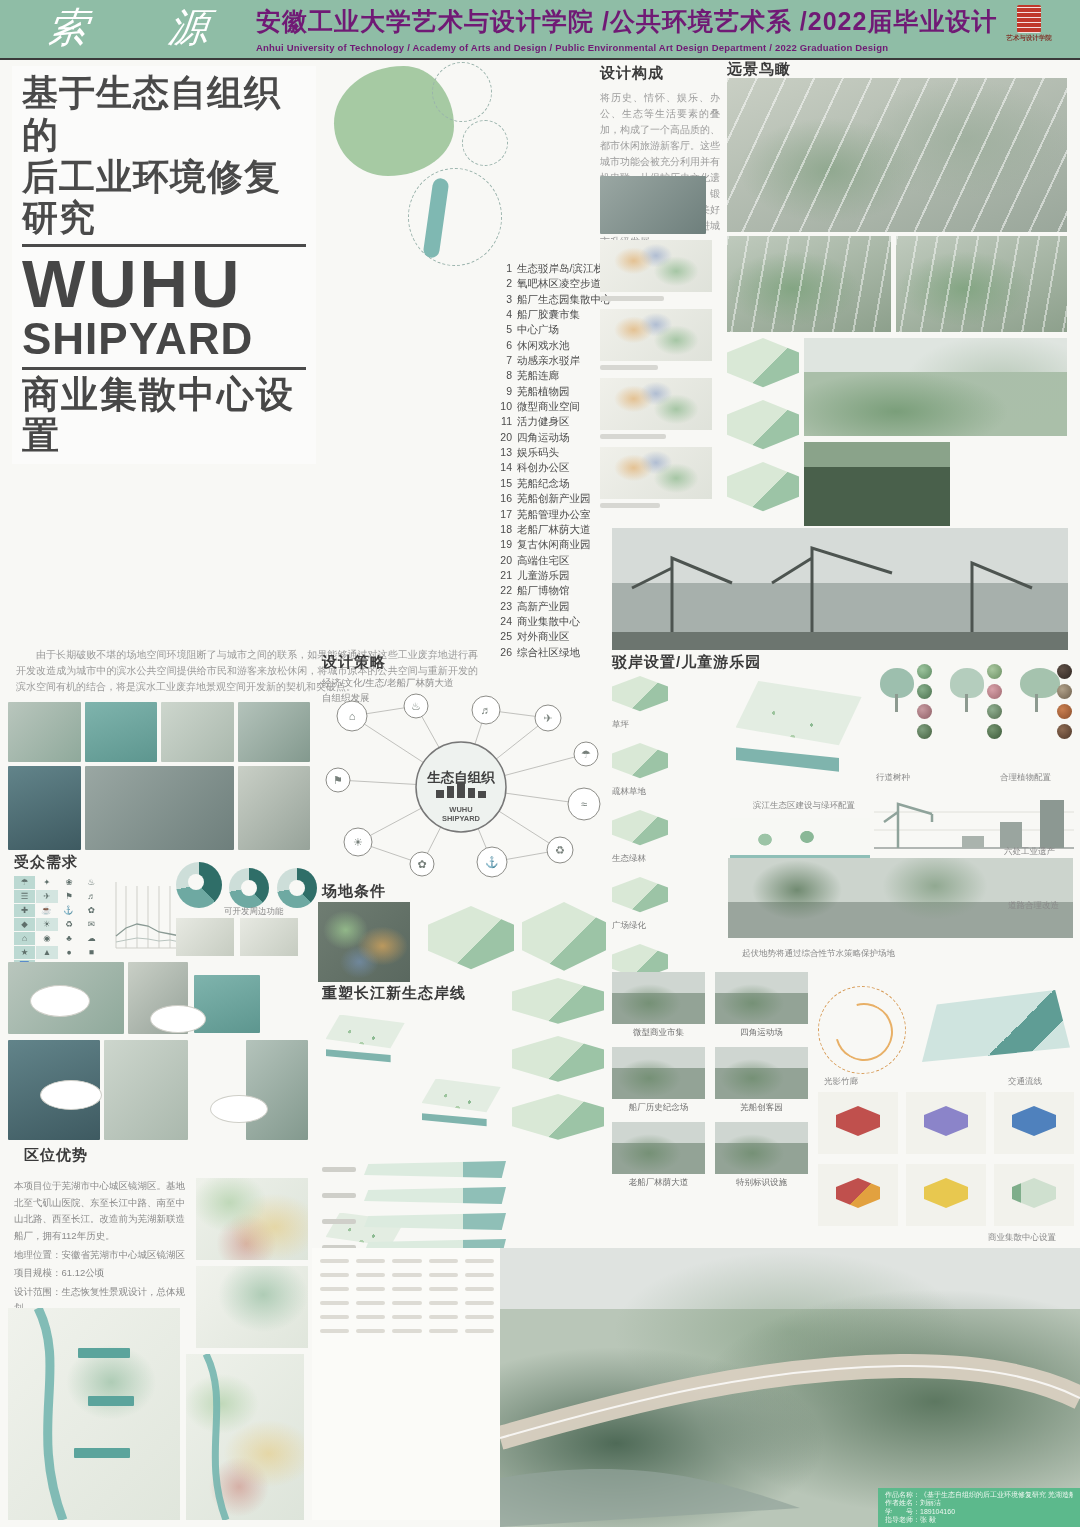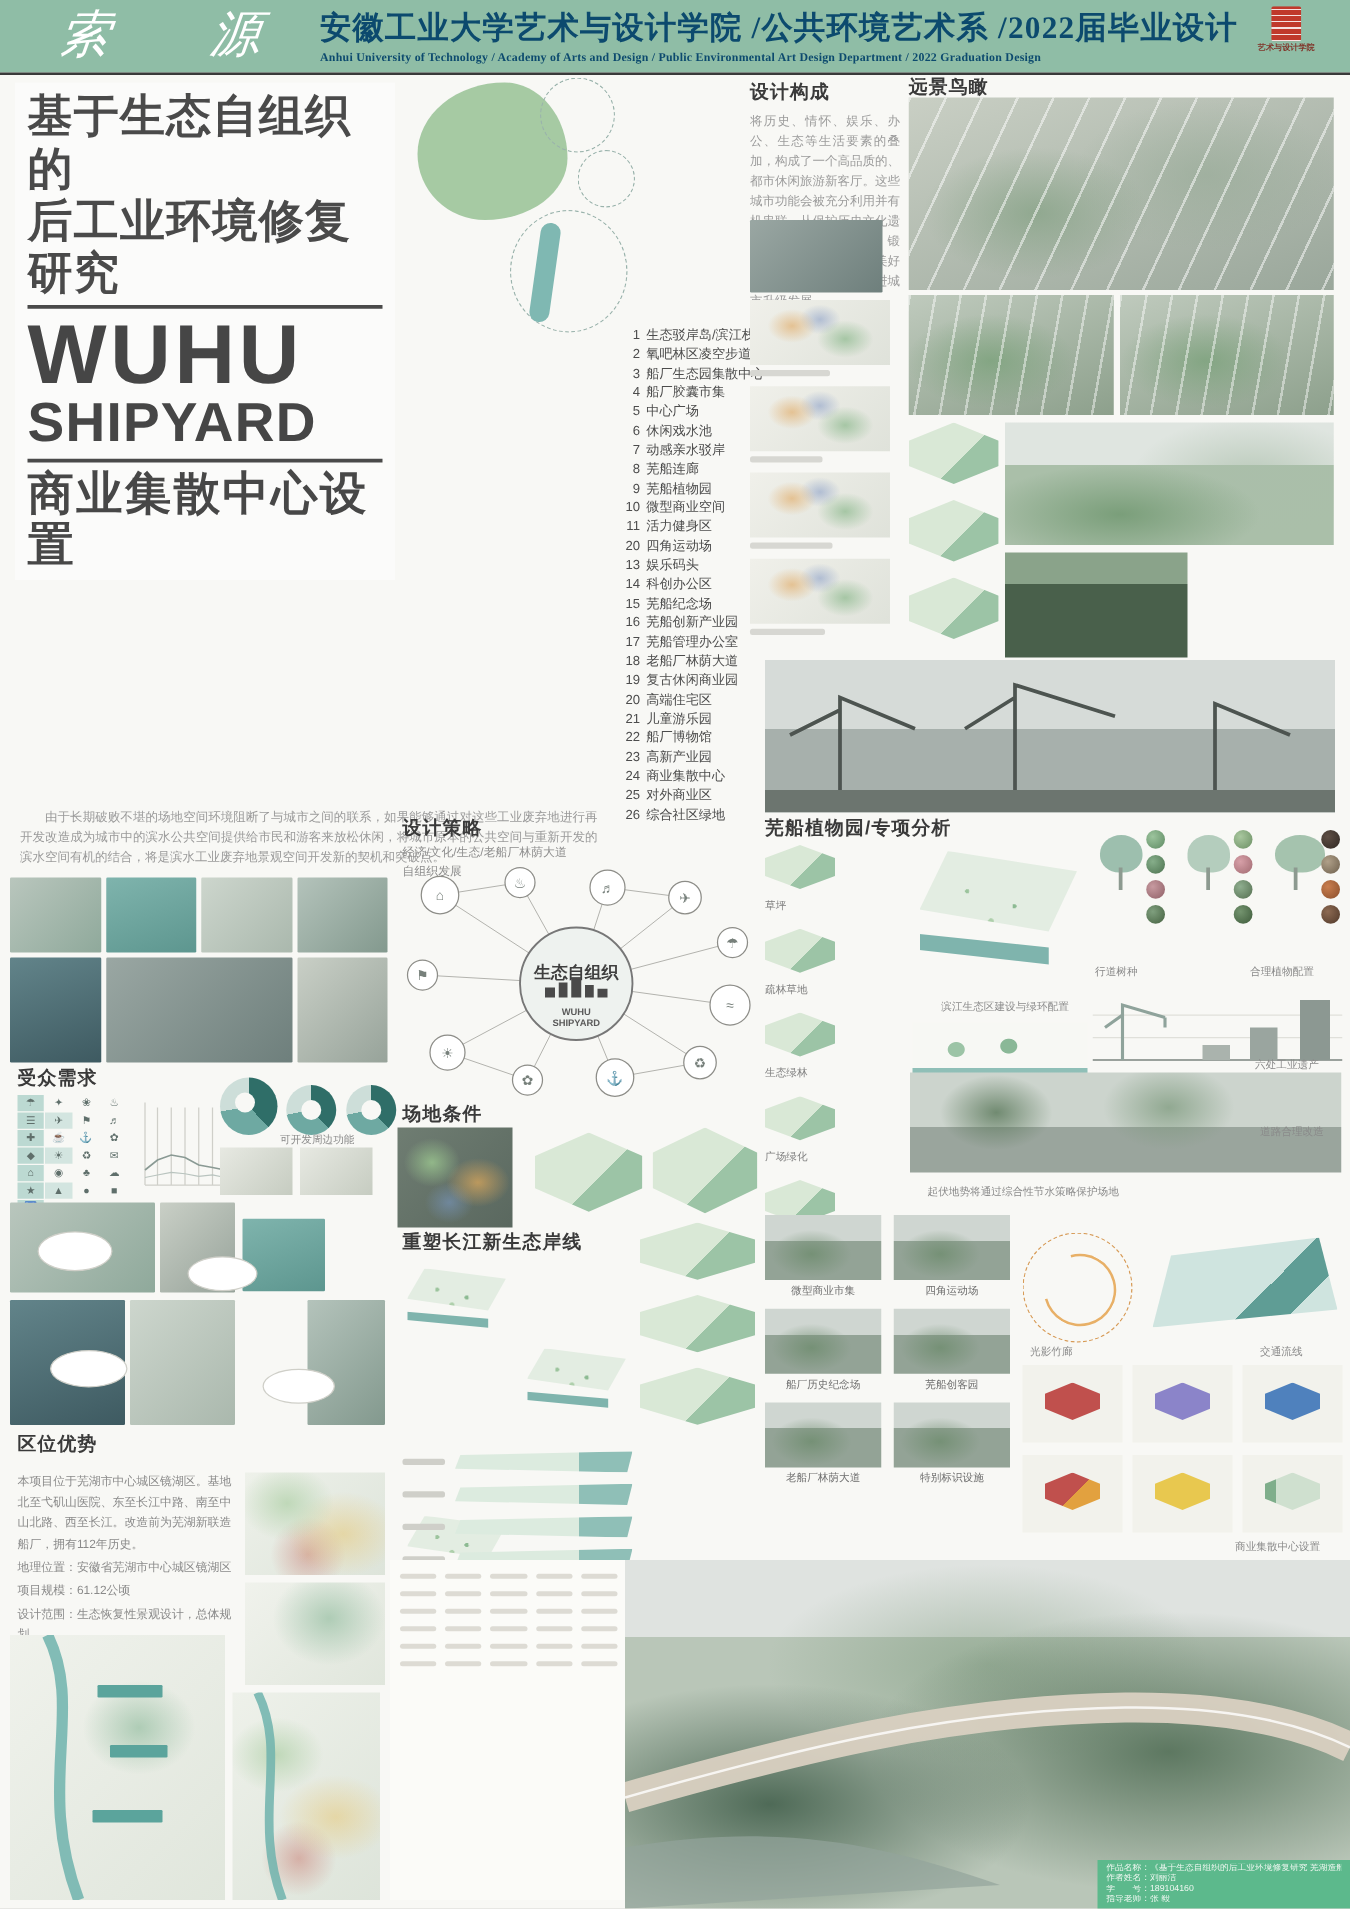--- a/index.html
+++ b/index.html
@@ -2,21 +2,21 @@
 <html><head>
 <meta charset="utf-8">
 <style>
   html,body{margin:0;padding:0;background:#cfcfcc;}
   #poster{position:relative;width:1080px;height:1527px;margin:0 auto;background:#f8f8f5;
     overflow:hidden;font-family:"Liberation Sans",sans-serif;color:#3c3c3c;}
   
   .header{position:absolute;left:0;top:0;width:1080px;height:58px;background:#8fbda6;}
   .brand{position:absolute;left:48px;top:0px;font-family:"DejaVu Serif",serif;font-style:italic;
     font-size:40px;color:#fff;letter-spacing:34px;transform:skewX(-6deg);white-space:nowrap;}
-  .ht{position:absolute;left:256px;top:5px;color:#0c4a6e;font-family:Liberation Serif, serif;}
+  .ht{position:absolute;left:256px;top:5px;color:#701a75;}
   .ht-cn{font-size:25px;font-weight:700;letter-spacing:1px;}
   .ht-en{font-size:9.5px;font-weight:700;margin-top:4px;letter-spacing:.2px;}
   .seal{position:absolute;right:12px;top:3px;width:78px;text-align:center;}
   .seal-mark{width:24px;height:28px;margin:2px auto 1px;background:#c0392b;
     background-image:repeating-linear-gradient(0deg,rgba(255,255,255,.85) 0 1px,transparent 1px 5px);
     border-radius:2px;}
   .seal-cap{font-size:6.5px;color:#80352a;font-weight:700;}
   .hline{position:absolute;top:58px;left:0;width:1080px;height:2px;background:#3a3a3a;}
   
   .sec-h{font-size:15px;font-weight:900;color:#3a3a3a;letter-spacing:1px;}
@@ -82,21 +82,21 @@
   .donut{width:40px;height:40px;border-radius:50%;position:relative;display:inline-block;margin-right:3px;
     background:conic-gradient(#2f6e68 0 38%,#6ea9a2 38% 72%,#cdded9 72% 100%);}
   .donut::after{content:"";position:absolute;left:12px;top:12px;width:16px;height:16px;border-radius:50%;background:#f8f8f5;}
   .donuts{position:absolute;left:176px;top:862px;}
   .aud-cap{position:absolute;left:224px;top:906px;}
   .sketch{background:linear-gradient(135deg,#e7e9e2,#c6ccc1);}
   
   .bubble{position:absolute;background:#fff;border:1px solid #cfcfc8;border-radius:50%;}
   .chip{position:absolute;background:#5ba49c;border-radius:1px;}
   
-  .loc-title{position:absolute;left:2px;top:1146px;padding-left:12px;}
+  .loc-title{position:absolute;left:12px;top:1146px;padding-left:12px;}
   .loc-text{position:absolute;left:14px;top:1176px;width:176px;font-size:9.5px;line-height:1.75;color:#8a8a8a;}
   .loc-text div{margin-top:2px;}
   .mapA{background:
      radial-gradient(50px 40px at 30% 30%,rgba(187,214,180,.9),transparent 75%),
      radial-gradient(60px 45px at 70% 60%,rgba(230,200,120,.55),transparent 75%),
      radial-gradient(40px 40px at 45% 80%,rgba(200,120,110,.5),transparent 75%),
      linear-gradient(135deg,#eef1ea,#dde4da);}
   .mapB{background:
      radial-gradient(60px 50px at 60% 35%,rgba(160,196,170,.8),transparent 75%),
      linear-gradient(135deg,#f0f2ec,#e0e6dc);}
@@ -661,21 +661,21 @@
     <div><span class="plant"></span><div class="plant-cap"></div></div>
     <div><span class="plant sq"></span><div class="plant-cap"></div></div>
     <div><span class="plant"></span><div class="plant-cap"></div></div>
     <div><span class="plant sq"></span><div class="plant-cap"></div></div>
     <div><span class="plant"></span><div class="plant-cap"></div></div>
     <div><span class="plant"></span><div class="plant-cap"></div></div>
     <div><span class="plant sq"></span><div class="plant-cap"></div></div>
     <div><span class="plant"></span><div class="plant-cap"></div></div>
   </div>
 
-  <div class="sec-h rev-title">芜船植物园/专项分析</div>
+  <div class="sec-h rev-title">驳岸设置/儿童游乐园</div>
   <div class="veg-col">
 
       <div class="veg-item">
         <div class="veg-axon iso"></div>
         <div class="veg-lbl">草坪</div>
       </div>
 
       <div class="veg-item">
         <div class="veg-axon iso"></div>
         <div class="veg-lbl">疏林草地</div>

